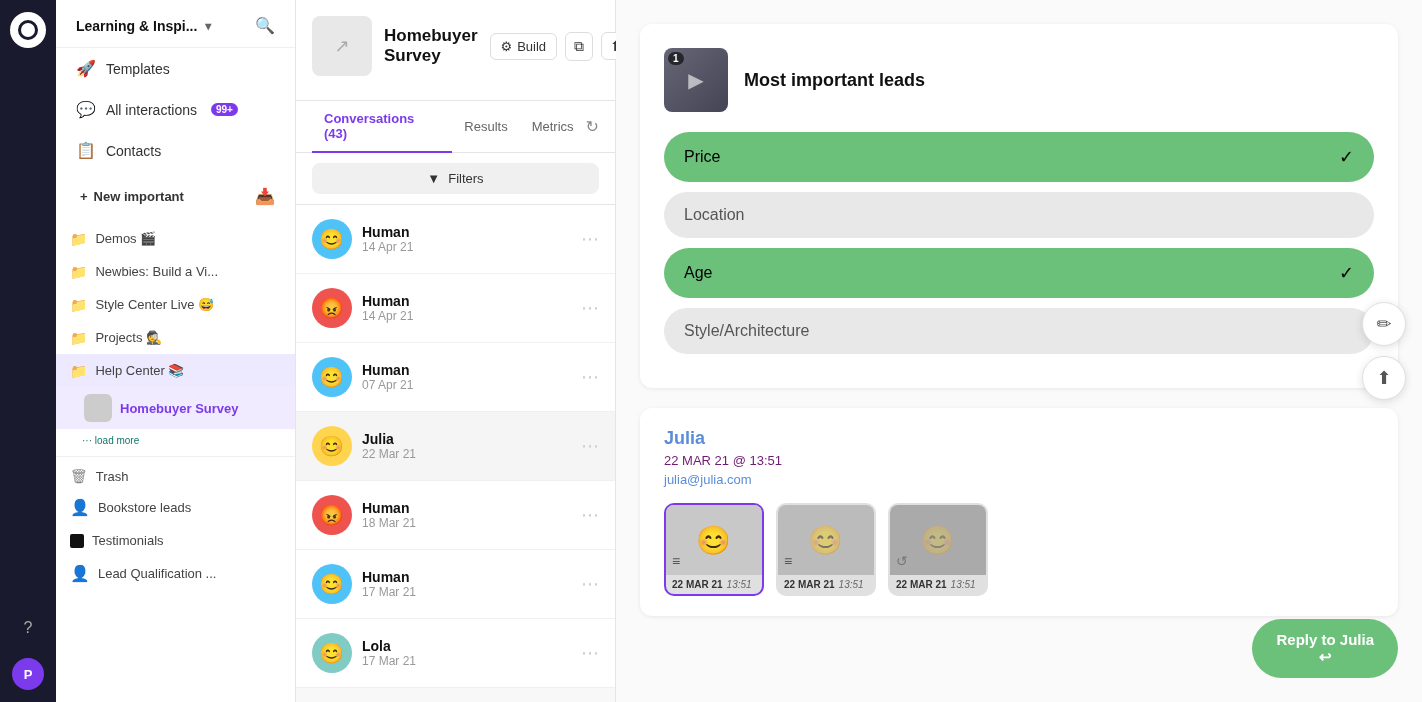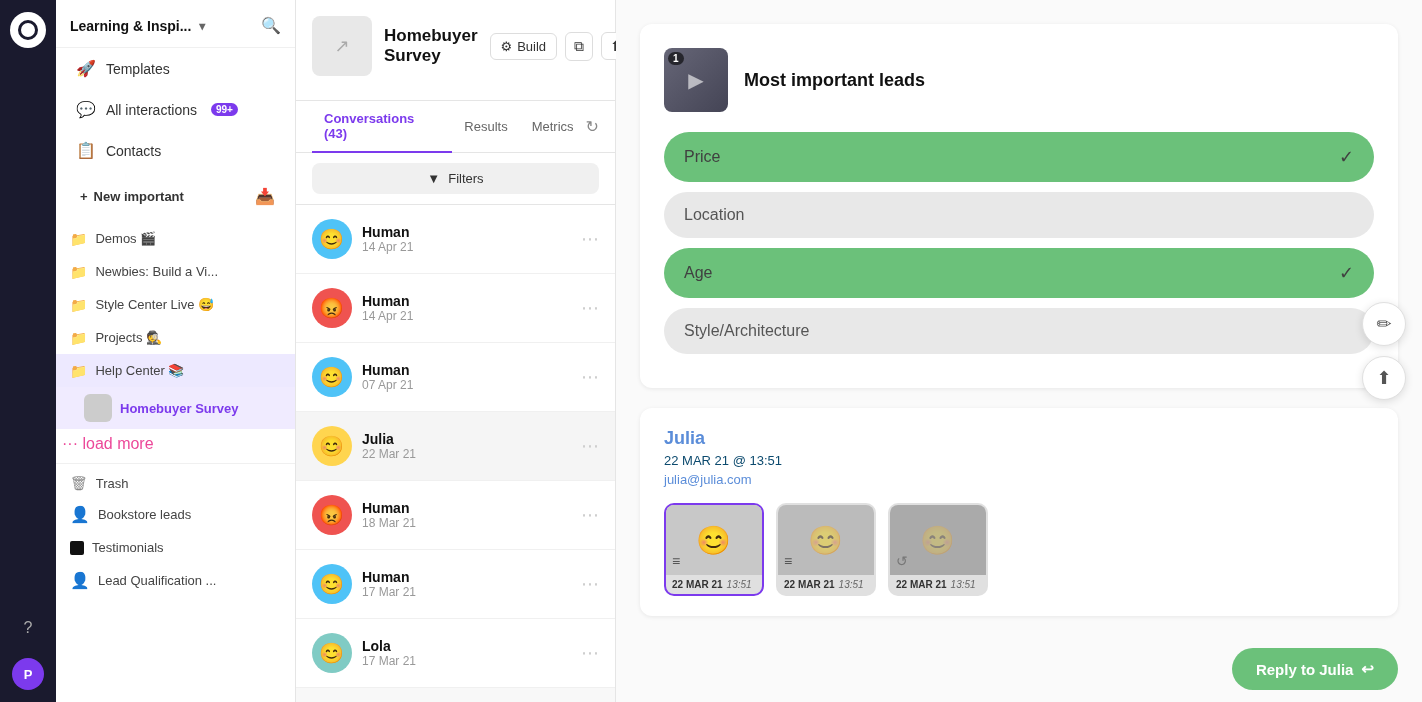--- a/index.html
+++ b/index.html
@@ -59,21 +59,21 @@
       border-right: 1px solid #e5e5e5;
       display: flex;
       flex-direction: column;
       flex-shrink: 0;
       overflow-y: auto;
     }
     .nav-header {
       display: flex;
       align-items: center;
       justify-content: space-between;
-      padding: 16px 14px 12px;
+      padding: 16px 20px 12px;
       border-bottom: 1px solid #f0f0f0;
     }
     .nav-workspace {
       display: flex; align-items: center; gap: 8px;
       font-weight: 600; font-size: 14px; color: #111;
     }
     .nav-chevron { color: #666; font-size: 12px; }
     .nav-search { color: #666; cursor: pointer; font-size: 16px; }
 
     .nav-item {
@@ -120,22 +120,22 @@
     .folder-item .folder-name { flex: 1; white-space: nowrap; overflow: hidden; text-overflow: ellipsis; }
     .folder-item .folder-more { color: #bbb; font-size: 16px; opacity: 0; }
 
     .active-survey {
       background: #f0ebff !important;
       color: #7c3aed !important;
     }
     .active-survey .folder-name { color: #7c3aed; font-weight: 600; }
 
     .load-more {
-      padding: 6px 6px;
-      font-size: 16px; color: #ec4899;
+      padding: 6px 26px;
+      font-size: 10px; color: #0f766e;
       cursor: pointer;
     }
 
     .nav-section-divider {
       height: 1px; background: #f0f0f0;
       margin: 4px 0;
     }
 
     .nav-trash-item {
       display: flex; align-items: center; gap: 8px;
@@ -295,34 +295,34 @@
     .question-title { font-size: 18px; font-weight: 700; color: #111; }
 
     .answer-option {
       width: 100%;
       padding: 14px 20px;
       border-radius: 30px;
       margin-bottom: 10px;
       display: flex; align-items: center; justify-content: space-between;
       font-size: 16px; font-weight: 500;
     }
-    .answer-selected { background: #6bc17a; color: #404040; }
+    .answer-selected { background: #6bc17a; color: #000000; }
     .answer-unselected { background: #e8e8e8; color: #555; }
     .checkmark { font-size: 18px; }
 
     
     .respondent-section {
       background: #fff;
       border-radius: 12px;
       padding: 20px 24px;
       box-shadow: 0 1px 4px rgba(0,0,0,0.08);
       margin-bottom: 20px;
     }
     .respondent-name { font-size: 18px; font-weight: 700; color: #5b8dd9; margin-bottom: 4px; }
-    .respondent-date { font-size: 13px; color: #0c4a6e; margin-bottom: 4px; }
+    .respondent-date { font-size: 13px; color: #701a75; margin-bottom: 4px; }
     .respondent-email { font-size: 13px; color: #5b8dd9; }
 
     
     .video-thumbs-row {
       display: flex; gap: 12px;
       margin-top: 16px;
     }
     .video-thumb-card {
       border-radius: 10px;
       overflow: hidden;
@@ -352,23 +352,23 @@
 
     
     .reply-btn {
       background: #6bc17a;
       color: #fff;
       border: none;
       border-radius: 30px;
       padding: 12px 24px;
       font-size: 15px; font-weight: 600;
       cursor: pointer;
-      display: flex; align-items: center; gap: 8px;
+      display: flex; align-items: center; 
       position: absolute;
-      bottom: 12px; right: 24px;
+      bottom: 24px; right: 24px; flex-direction: column;
     }
 
     
     .float-actions {
       position: absolute;
       right: 16px; top: 50%;
       transform: translateY(-50%);
       display: flex; flex-direction: column; gap: 10px;
     }
     .float-btn {

